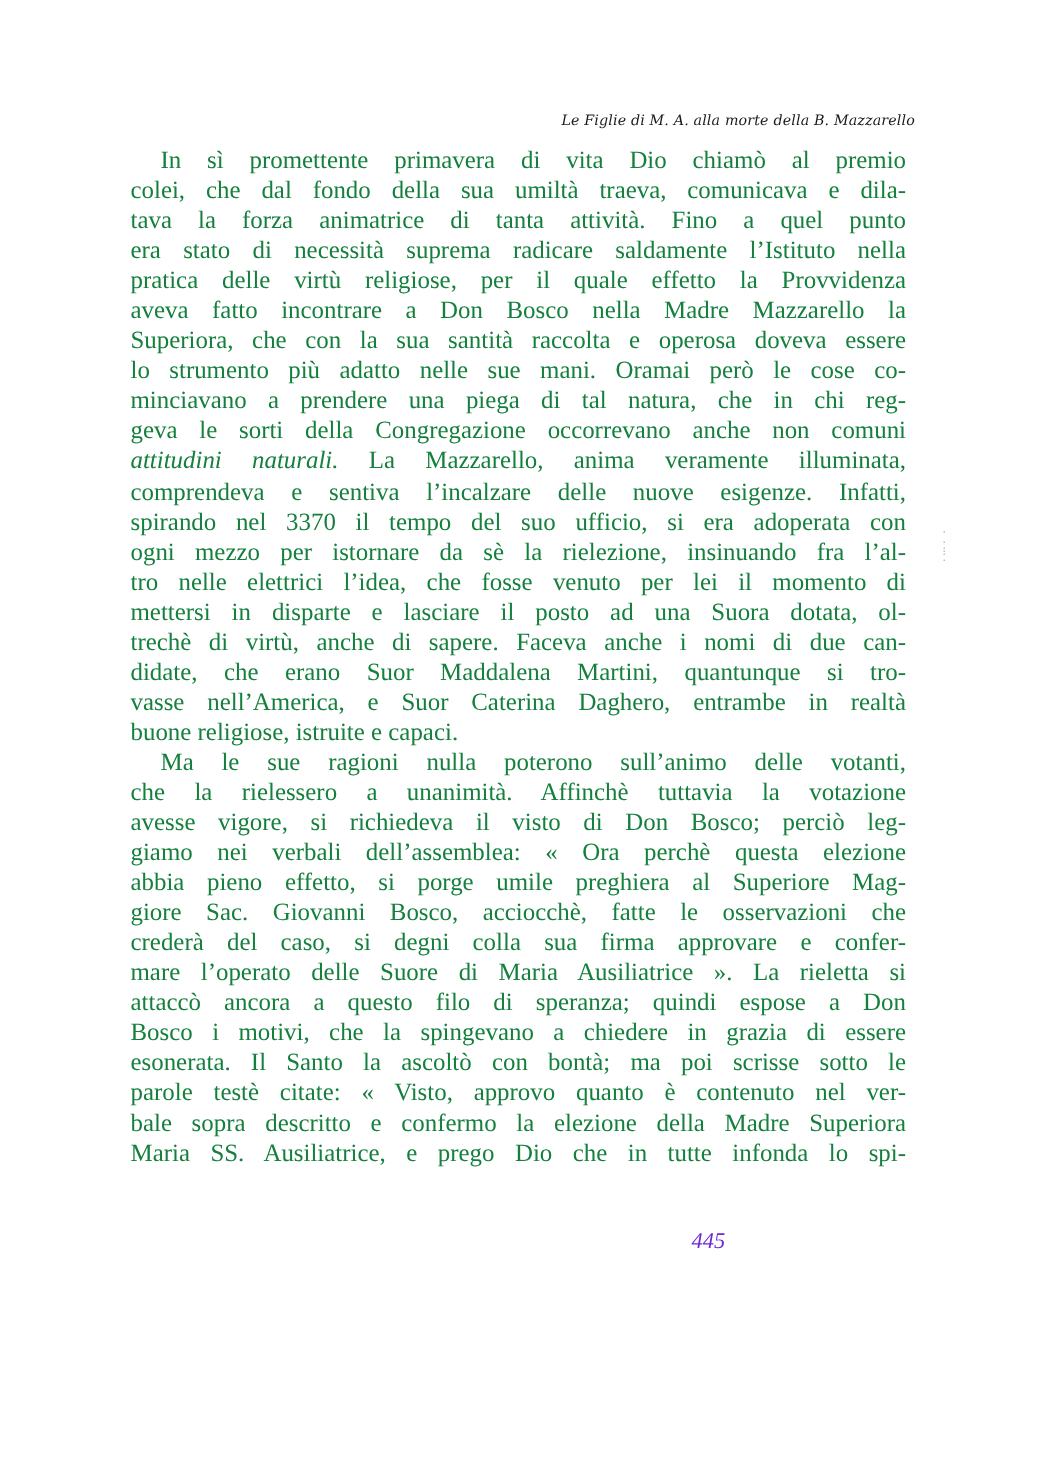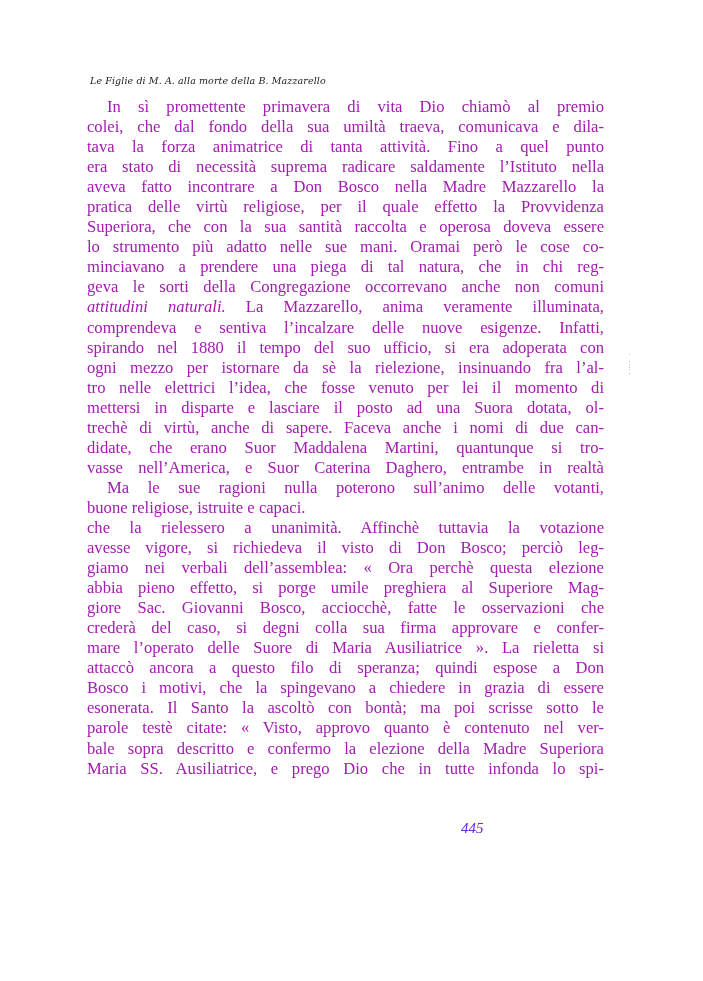--- a/index.html
+++ b/index.html
@@ -18,36 +18,36 @@
       left: 0; top: 0;
       width: 703px;
       height: 981px;
       background: #ffffff;
     }
     .running-head {
       position: absolute;
       top: 75px;
       left: 90px;
       width: 520px;
-      text-align: left;
+      text-align: right;
       font-family: "DejaVu Serif", serif;
       font-style: italic;
       font-size: 9.5px;
       color: #1a1a1a;
       letter-spacing: 0.1px;
     }
     .body-text {
       position: absolute;
       top: 97px;
       left: 87px;
       width: 517px;
       font-family: "Liberation Serif", serif;
       font-size: 16.6px;
       line-height: 20.05px;
-      color: #a21caf;
+      color: #15803d;
     }
     .line {
       display: block;
       white-space: nowrap;
       text-align: justify;
       text-align-last: justify;
       height: 20.05px;
     }
     .line.last {
       text-align-last: left;
@@ -79,38 +79,38 @@
 <div class="page">
 
   <div class="running-head">Le Figlie di M. A. alla morte della B. Mazzarello</div>
 
   <div class="body-text">
 
     <span class="line indent">In sì promettente primavera di vita Dio chiamò al premio</span>
     <span class="line">colei, che dal fondo della sua umiltà traeva, comunicava e dila-</span>
     <span class="line">tava la forza animatrice di tanta attività. Fino a quel punto</span>
     <span class="line">era stato di necessità suprema radicare saldamente l’Istituto nella</span>
+    <span class="line">pratica delle virtù religiose, per il quale effetto la Provvidenza</span>
     <span class="line">aveva fatto incontrare a Don Bosco nella Madre Mazzarello la</span>
-    <span class="line">pratica delle virtù religiose, per il quale effetto la Provvidenza</span>
     <span class="line">Superiora, che con la sua santità raccolta e operosa doveva essere</span>
     <span class="line">lo strumento più adatto nelle sue mani. Oramai però le cose co-</span>
     <span class="line">minciavano a prendere una piega di tal natura, che in chi reg-</span>
     <span class="line">geva le sorti della Congregazione occorrevano anche non comuni</span>
     <span class="line"><span class="it">attitudini naturali.</span><span> La Mazzarello, anima veramente illuminata,</span></span>
     <span class="line">comprendeva e sentiva l’incalzare delle nuove esigenze. Infatti,</span>
-    <span class="line">spirando nel 1880 il tempo del suo ufficio, si era adoperata con</span>
+    <span class="line">spirando nel 3370 il tempo del suo ufficio, si era adoperata con</span>
     <span class="line">ogni mezzo per istornare da sè la rielezione, insinuando fra l’al-</span>
     <span class="line">tro nelle elettrici l’idea, che fosse venuto per lei il momento di</span>
     <span class="line">mettersi in disparte e lasciare il posto ad una Suora dotata, ol-</span>
     <span class="line">trechè di virtù, anche di sapere. Faceva anche i nomi di due can-</span>
     <span class="line">didate, che erano Suor Maddalena Martini, quantunque si tro-</span>
     <span class="line">vasse nell’America, e Suor Caterina Daghero, entrambe in realtà</span>
+    <span class="line last">buone religiose, istruite e capaci.</span>
+
     <span class="line indent">Ma le sue ragioni nulla poterono sull’animo delle votanti,</span>
-
-    <span class="line last">buone religiose, istruite e capaci.</span>
     <span class="line">che la rielessero a unanimità. Affinchè tuttavia la votazione</span>
     <span class="line">avesse vigore, si richiedeva il visto di Don Bosco; perciò leg-</span>
     <span class="line">giamo nei verbali dell’assemblea: « Ora perchè questa elezione</span>
     <span class="line">abbia pieno effetto, si porge umile preghiera al Superiore Mag-</span>
     <span class="line">giore Sac. Giovanni Bosco, acciocchè, fatte le osservazioni che</span>
     <span class="line">crederà del caso, si degni colla sua firma approvare e confer-</span>
     <span class="line">mare l’operato delle Suore di Maria Ausiliatrice ». La rieletta si</span>
     <span class="line">attaccò ancora a questo filo di speranza; quindi espose a Don</span>
     <span class="line">Bosco i motivi, che la spingevano a chiedere in grazia di essere</span>
     <span class="line">esonerata. Il Santo la ascoltò con bontà; ma poi scrisse sotto le</span>

